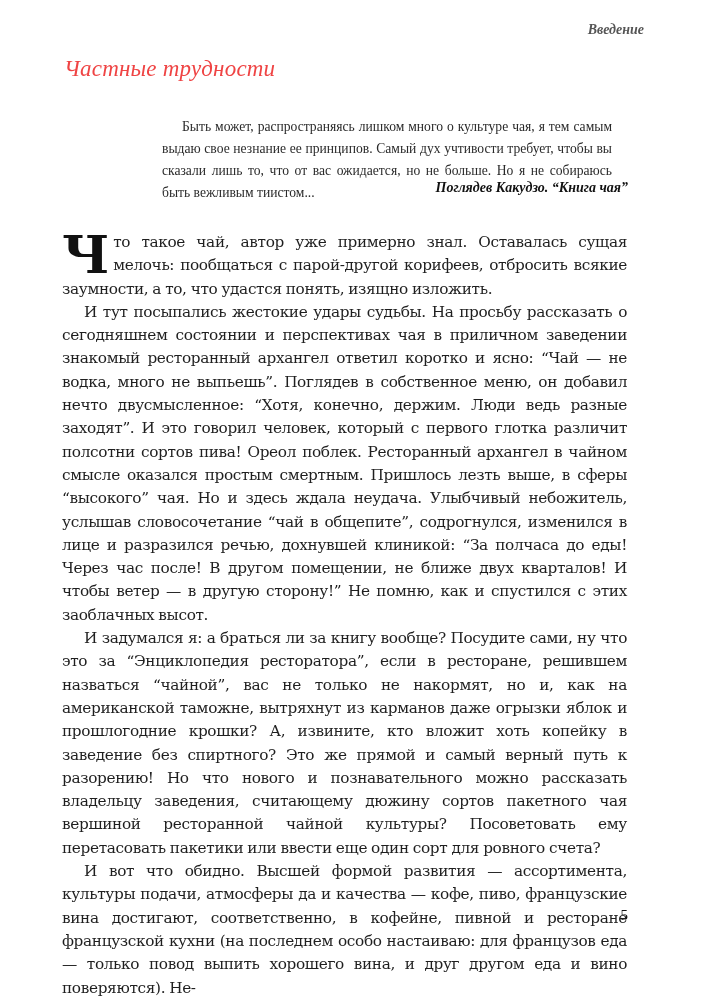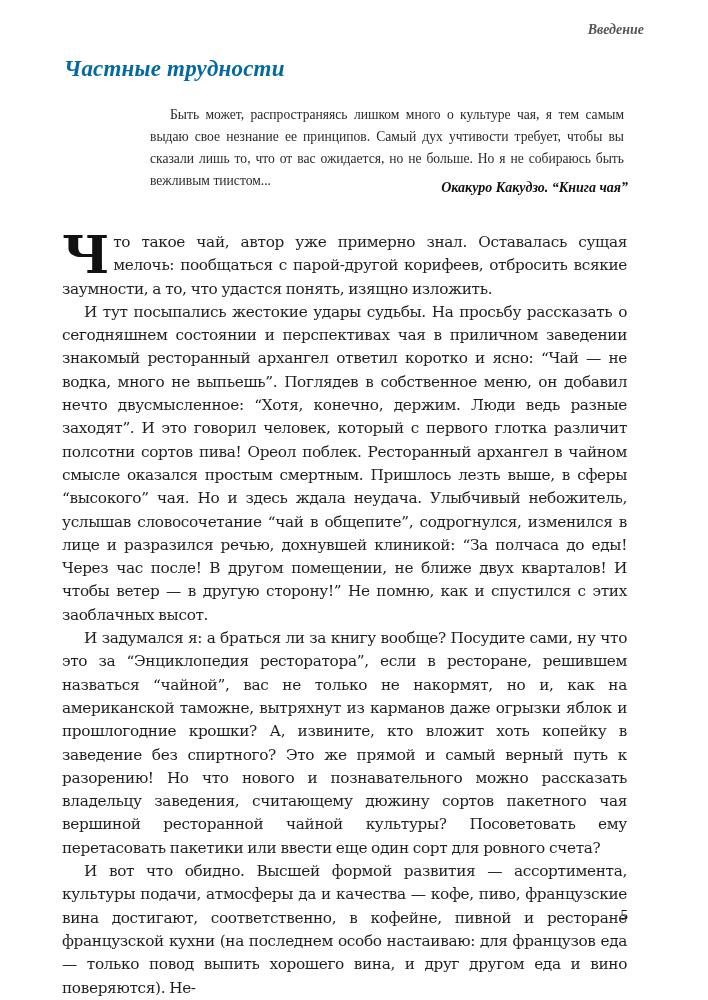--- a/index.html
+++ b/index.html
@@ -4,29 +4,29 @@
   <style>
     html, body { margin: 0; padding: 0; background: #ffffff; }
     body { width: 708px; height: 1000px; position: relative; overflow: hidden; color: #1a1a1a; }
     .running-head {
       position: absolute; top: 22px; right: 64px;
       font-family: "Liberation Serif", serif; font-style: italic; font-weight: bold;
       font-size: 14px; color: #555; margin-left: 16px;
     }
     .section-title {
       position: absolute; top: 56px; left: 64px;
-      font-family: "Liberation Serif", serif; font-style: italic; font-weight: bold;
-      font-size: 23px; color: #0369a1; letter-spacing: 0.2px;
+      font-family: "Liberation Serif", serif; font-style: italic; font-weight: normal;
+      font-size: 23px; color: #ef4444; letter-spacing: 0.2px;
     }
     .epigraph {
       position: absolute; top: 100px; left: 146px; width: 482px;
       font-family: "Liberation Serif", serif; font-size: 13.6px; line-height: 22px;
       color: #2a2a2a; text-align: justify; text-align-last: left;
     }
-    .epigraph p { margin: 4px; text-indent: 20px; }
+    .epigraph p { margin: 16px; text-indent: 20px; }
     .epigraph-source {
       position: absolute; top: 180px; right: 80px;
       font-family: "Liberation Serif", serif; font-style: italic; font-weight: bold;
       font-size: 14px; color: #111;
     }
     .body-text {
       position: absolute; top: 231px; left: 62px; width: 565px;
       font-family: "DejaVu Serif", serif; font-size: 15.3px; line-height: 23.3px;
       color: #1f1f1f; text-align: justify; letter-spacing: -0.35px;
       word-spacing: -0.5px;
@@ -45,21 +45,21 @@
 </head>
 <body>
 
 <div class="running-head">Введение</div>
 
 <div class="section-title">Частные трудности</div>
 
 <div class="epigraph">
   <p>Быть может, распространяясь лишком много о культуре чая, я тем самым выдаю свое незнание ее принципов. Самый дух учтивости требует, чтобы вы сказали лишь то, что от вас ожидается, но не больше. Но я не собираюсь быть вежливым тиистом...</p>
 </div>
-<div class="epigraph-source">Окакуро Какудзо. “Книга чая”</div>
+<div class="epigraph-source">Поглядев Какудзо. “Книга чая”</div>
 
 <div class="body-text">
   <p class="first"><span class="dropcap">Ч</span><span>то такое чай, автор уже примерно знал. Оставалась сущая мелочь: пообщаться с парой-другой корифеев, отбросить всякие заумности, а то, что удастся понять, изящно изложить.</span></p>
   <p>И тут посыпались жестокие удары судьбы. На просьбу рассказать о сегодняшнем состоянии и перспективах чая в приличном заведении знакомый ресторанный архангел ответил коротко и ясно: “Чай — не водка, много не выпьешь”. Поглядев в собственное меню, он добавил нечто двусмысленное: “Хотя, конечно, держим. Люди ведь разные заходят”. И это говорил человек, который с первого глотка различит полсотни сортов пива! Ореол поблек. Ресторанный архангел в чайном смысле оказался простым смертным. Пришлось лезть выше, в сферы “высокого” чая. Но и здесь ждала неудача. Улыбчивый небожитель, услышав словосочетание “чай в общепите”, содрогнулся, изменился в лице и разразился речью, дохнувшей клиникой: “За полчаса до еды! Через час после! В другом помещении, не ближе двух кварталов! И чтобы ветер — в другую сторону!” Не помню, как и спустился с этих заоблачных высот.</p>
   <p>И задумался я: а браться ли за книгу вообще? Посудите сами, ну что это за “Энциклопедия ресторатора”, если в ресторане, решившем назваться “чайной”, вас не только не накормят, но и, как на американской таможне, вытряхнут из карманов даже огрызки яблок и прошлогодние крошки? А, извините, кто вложит хоть копейку в заведение без спиртного? Это же прямой и самый верный путь к разорению! Но что нового и познавательного можно рассказать владельцу заведения, считающему дюжину сортов пакетного чая вершиной ресторанной чайной культуры? Посоветовать ему перетасовать пакетики или ввести еще один сорт для ровного счета?</p>
   <p>И вот что обидно. Высшей формой развития — ассортимента, культуры подачи, атмосферы да и качества — кофе, пиво, французские вина достигают, соответственно, в кофейне, пивной и ресторане французской кухни (на последнем особо настаиваю: для французов еда — только повод выпить хорошего вина, и друг другом еда и вино поверяются). Не-</p>
 </div>
 
 <div class="page-number">5</div>
 

